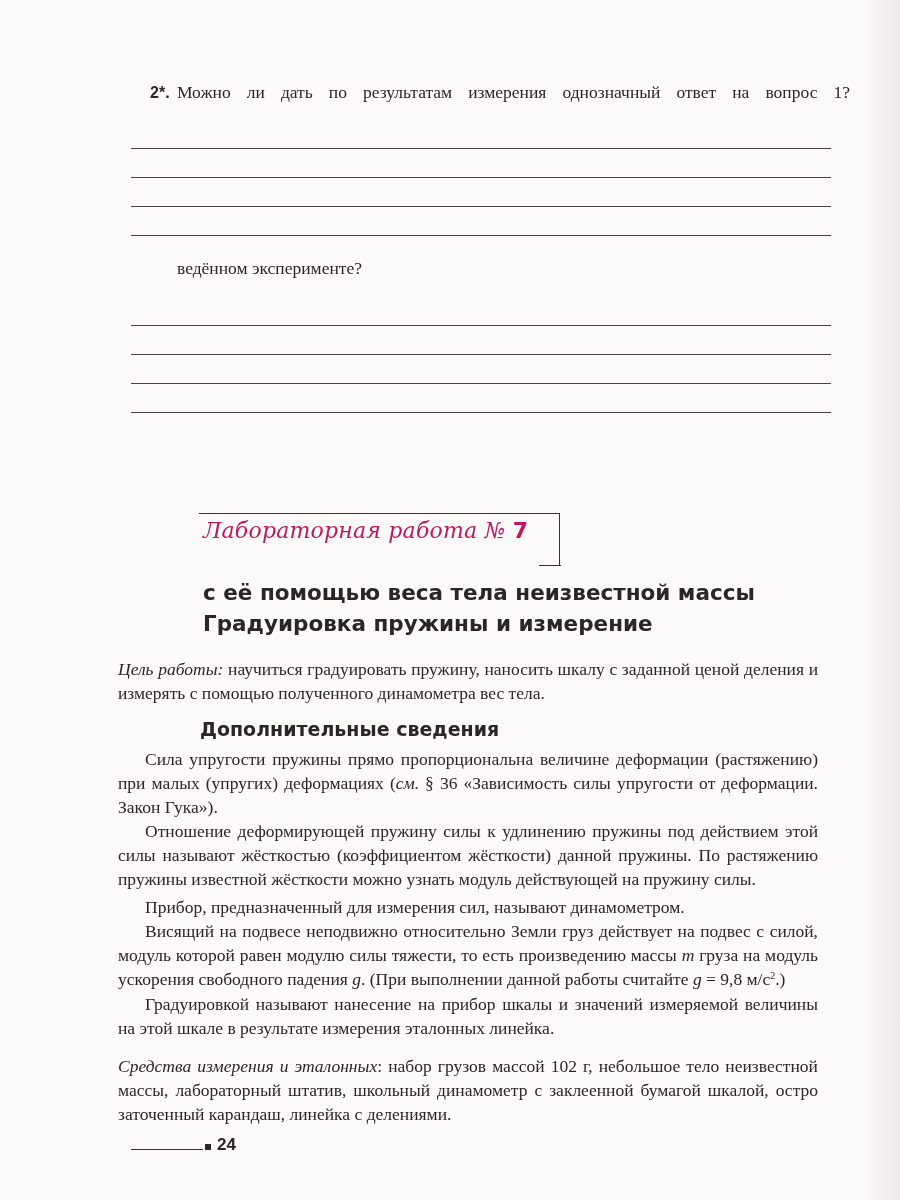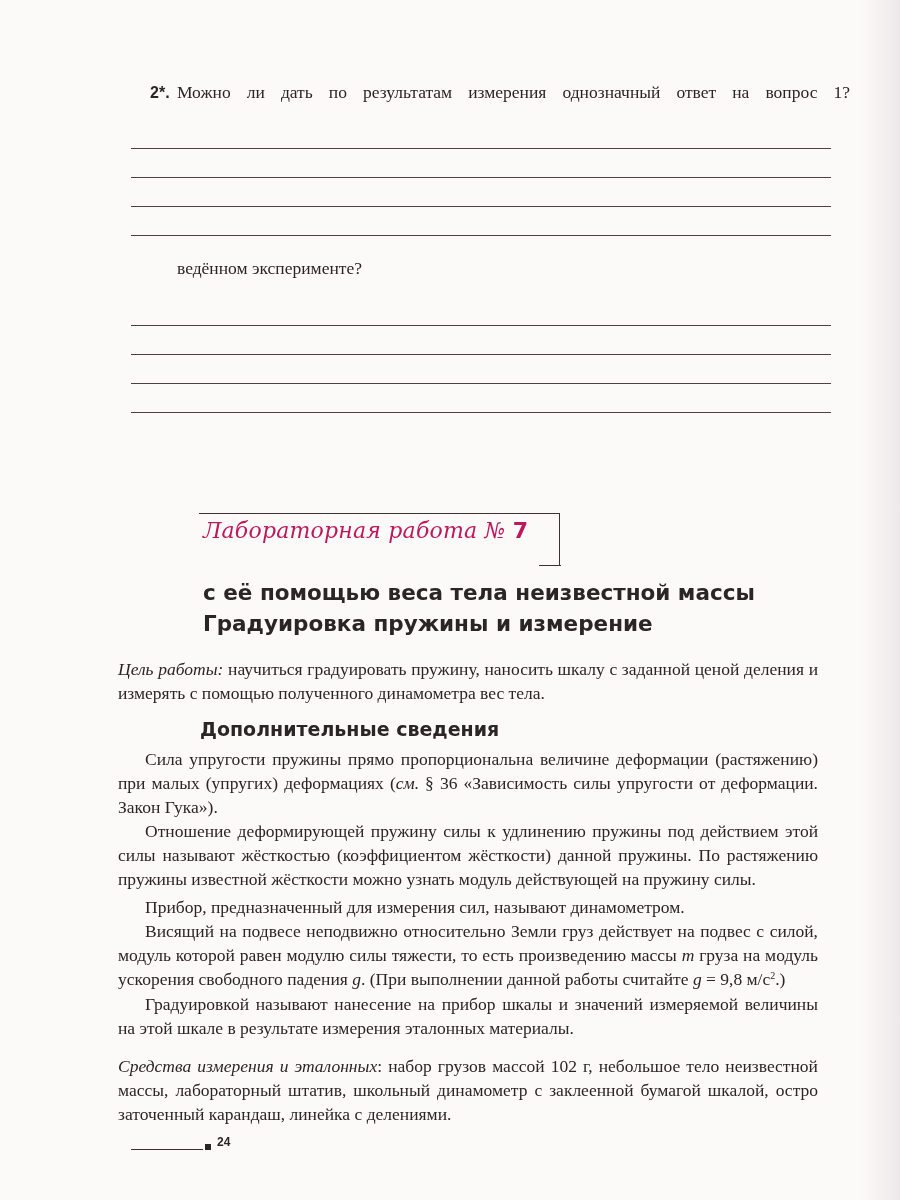--- a/index.html
+++ b/index.html
@@ -69,21 +69,21 @@
       position: absolute; left: 131px; top: 1135px; height: 20px; width: 200px;
     }
     .footer .rule {
       position: absolute; left: 0; top: 14px; width: 72px; border-top: 1px solid #3a3335;
     }
     .footer .sq {
       position: absolute; left: 74px; top: 9px; width: 6px; height: 6px; background: #2b2527;
     }
     .footer .pg {
       position: absolute; left: 86px; top: 0px;
-      font-family: "Liberation Sans", "DejaVu Sans", sans-serif; font-weight: bold; font-size: 12px;
+      font-family: "Liberation Sans", "DejaVu Sans", sans-serif; font-weight: bold; font-size: 17px;
     }
     sup { font-size: 10px; vertical-align: 6px; line-height: 0; }
   </style>
 </head>
 <body>
 
 <div class="shade"></div>
 
 <div class="q" style="top:80px;">
   <span class="firstline"><span class="num">2*.</span><span>Можно ли дать по результатам измерения однозначный ответ на вопрос 1?</span></span>
@@ -118,21 +118,21 @@
 <div class="subhead">Дополнительные сведения</div>
 
 <div class="para ind" style="top:747px;"><span>Сила упругости пружины прямо пропорциональна величине деформации (растяжению) при малых (упругих) деформациях (</span><span class="ital">см.</span><span> § 36 «Зависимость силы упругости от деформации. Закон Гука»).</span></div>
 
 <div class="para ind" style="top:819px;">Отношение деформирующей пружину силы к удлинению пружины под действием этой силы называют жёсткостью (коэффициентом жёсткости) данной пружины. По растяжению пружины известной жёсткости можно узнать модуль действующей на пружину силы.</div>
 
 <div class="para ind" style="top:895px;">Прибор, предназначенный для измерения сил, называют динамометром.</div>
 
 <div class="para ind" style="top:919px;"><span>Висящий на подвесе неподвижно относительно Земли груз действует на подвес с силой, модуль которой равен модулю силы тяжести, то есть произведению массы </span><span class="ital">m</span><span> груза на модуль ускорения свободного падения </span><span class="ital">g</span><span>. (При выполнении данной работы считайте </span><span class="ital">g</span><span> = 9,8 м/с</span><sup>2</sup><span>.)</span></div>
 
-<div class="para ind" style="top:992px;">Градуировкой называют нанесение на прибор шкалы и значений измеряемой величины на этой шкале в результате измерения эталонных материалы.</div>
+<div class="para ind" style="top:992px;">Градуировкой называют нанесение на прибор шкалы и значений измеряемой величины на этой шкале в результате измерения эталонных линейка.</div>
 
 <div class="para" style="top:1054px;"><span class="ital">Средства измерения и эталонных</span><span>: набор грузов массой 102 г, небольшое тело неизвестной массы, лабораторный штатив, школьный динамометр с заклеенной бумагой шкалой, остро заточенный карандаш, линейка с делениями.</span></div>
 
 <div class="footer">
   <div class="rule"></div>
   <div class="sq"></div>
   <div class="pg">24</div>
 </div>
 
 </body></html>

